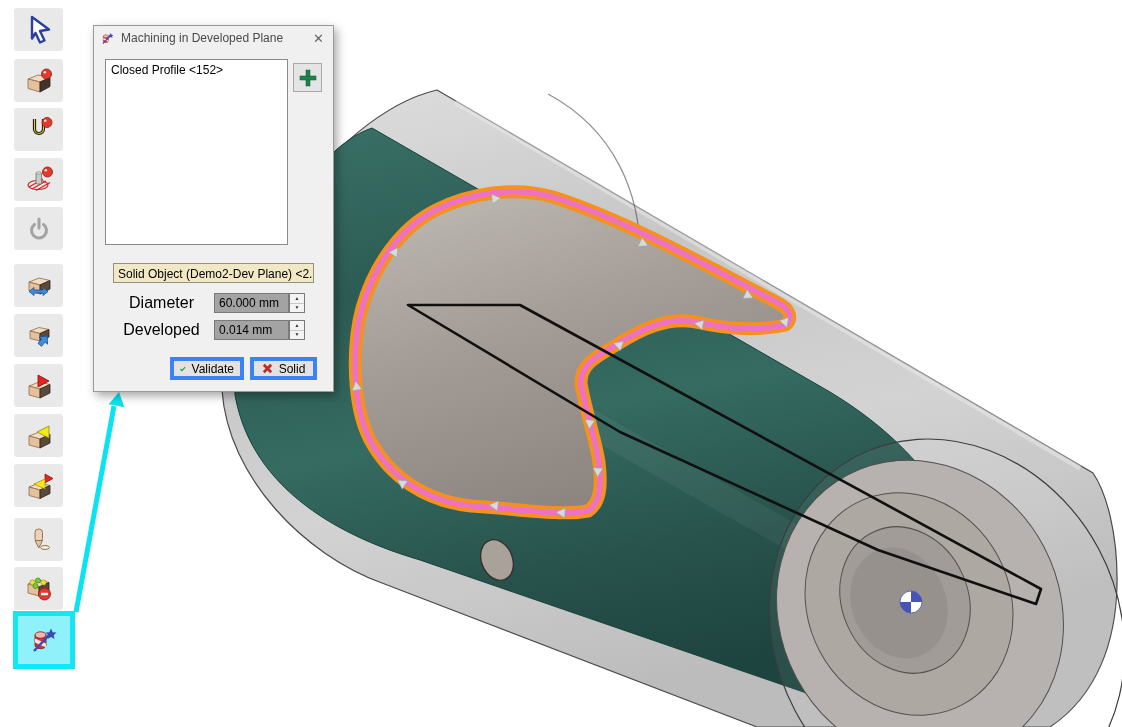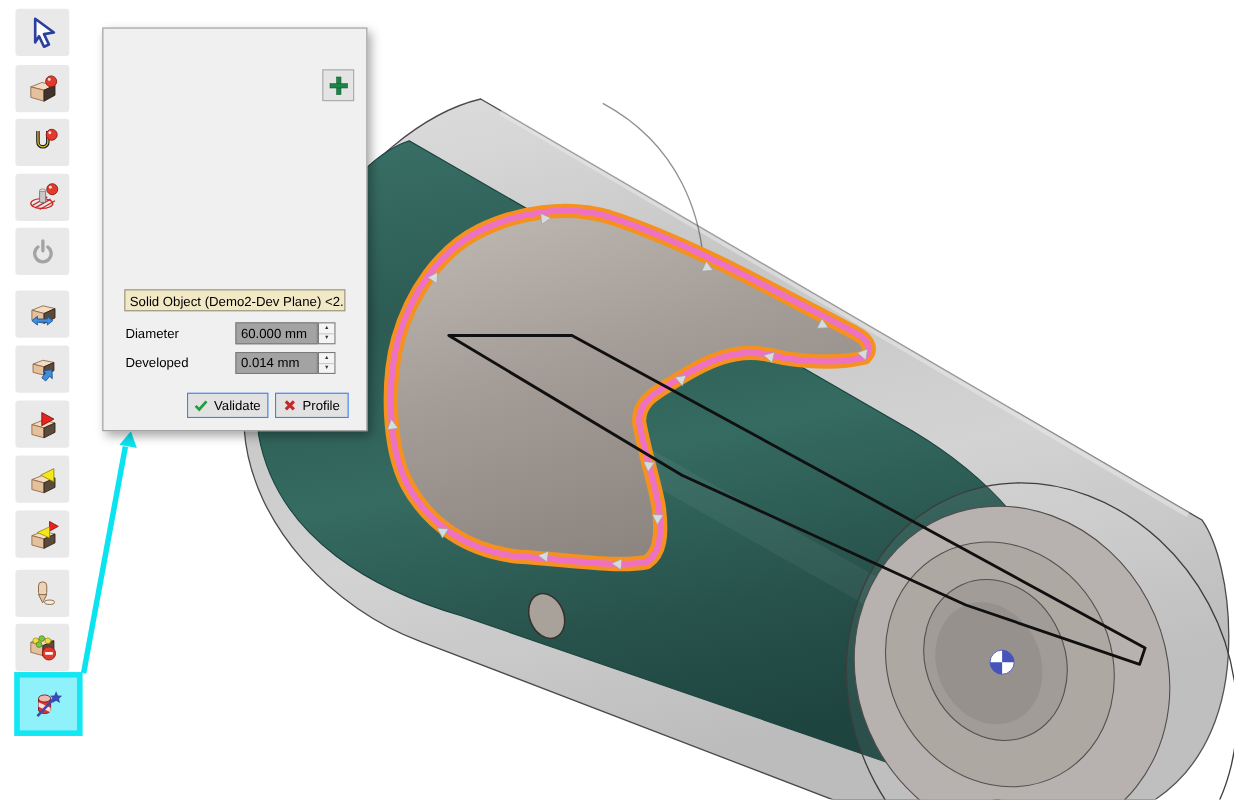--- a/index.html
+++ b/index.html
@@ -17,29 +17,29 @@
   .titlebar{position:absolute;left:0;top:0;right:0;height:24px;display:flex;align-items:center;padding:0 6px;}
   .dlg-title{margin-left:6px;color:#4a4a4a;flex:1;white-space:nowrap;overflow:hidden;}
   .dlg-close{color:#666;font-size:13px;padding:0 3px;cursor:pointer;}
   .listbox{position:absolute;left:11px;top:33px;width:183px;height:186px;background:#fff;border:1px solid #8a8a8a;
            padding:3px 5px;box-sizing:border-box;overflow:hidden;}
   .list-item{font-size:12px;color:#000;white-space:nowrap;}
   .addbtn{position:absolute;left:199px;top:37px;width:29px;height:29px;background:#e4e4e4;border:1px solid #a8a8a8;
           display:flex;align-items:center;justify-content:center;cursor:pointer;padding:0;}
   .solidbtn{position:absolute;left:19px;top:237px;width:201px;height:20px;background:#f1e9c6;border:1px solid #94907b;
             font-size:12px;line-height:20px;padding:0 4px;box-sizing:border-box;white-space:nowrap;overflow:hidden;cursor:pointer;}
-  .fld-label{position:absolute;left:20px;width:95px;text-align:left;font-size:12px;line-height:20px;color:#000;}
+  .fld-label{position:absolute;left:20px;width:95px;text-align:center;font-size:16px;line-height:20px;color:#000;}
   .fld-input{position:absolute;left:120px;width:75px;height:20px;background:#a3a3a3;border:1px solid #7a7a7a;
              box-sizing:border-box;font-size:12px;line-height:18px;padding:0 4px;white-space:nowrap;overflow:hidden;}
   .spinner{position:absolute;left:195px;width:16px;height:20px;border:1px solid #7a7a7a;box-sizing:border-box;
            background:#f4f4f4;display:flex;flex-direction:column;}
   .spinner span{flex:1;display:flex;align-items:center;justify-content:center;font-size:5px;color:#333;cursor:pointer;line-height:1;}
   .spinner span + span{border-top:1px solid #c9c9c9;}
   .btn{position:absolute;display:flex;align-items:center;justify-content:center;gap:6px;background:#e2e2e2;
-       border:1px solid #3b82f6;font-size:12px;color:#000;cursor:pointer;box-sizing:border-box;}
+       border:4px solid #3b82f6;font-size:12px;color:#000;cursor:pointer;box-sizing:border-box;}
 </style>
 </head>
 <body>
 
 <div class="stage">
 
   <svg class="scene" width="1122" height="727" viewBox="0 0 1122 727">
     <defs>
       <linearGradient id="gGlass" x1="0" y1="0" x2="0.3" y2="1">
         <stop offset="0" stop-color="#dedede"></stop>
@@ -236,21 +236,35 @@
     <svg width="32" height="32" viewBox="0 0 32 32">
       <path d="M7 11 v10.5 a5.5 3.2 0 0 0 11 0 V11" fill="#d8352f" stroke="#7e1410" stroke-width=".8"></path>
       <ellipse cx="12.5" cy="11" rx="5.5" ry="3.2" fill="#f0b8b2" stroke="#7e1410" stroke-width=".8"></ellipse>
       <path d="M7 14.5 l11 5 v4 l-11 -5 Z" fill="#fff" opacity=".85"></path>
       <line x1="6" y1="27" x2="22" y2="10" stroke="#3b49b4" stroke-width="2.4"></line>
       <polygon points="23,4.5 24.7,8.2 28.5,8.6 25.7,11.2 26.5,15 23,13 19.5,15 20.3,11.2 17.5,8.6 21.3,8.2" fill="#3b49b4"></polygon>
     </svg>
   </div>
 
   <div class="dialog">
-
+    <div class="titlebar">
+      <svg width="15" height="15" viewBox="0 0 32 32">
+        <path d="M7 11 v10.5 a5.5 3.2 0 0 0 11 0 V11" fill="#d8352f" stroke="#7e1410" stroke-width=".8"></path>
+        <ellipse cx="12.5" cy="11" rx="5.5" ry="3.2" fill="#f0b8b2" stroke="#7e1410" stroke-width=".8"></ellipse>
+        <path d="M7 14.5 l11 5 v4 l-11 -5 Z" fill="#fff" opacity=".85"></path>
+        <line x1="6" y1="27" x2="22" y2="10" stroke="#3b49b4" stroke-width="2.4"></line>
+        <polygon points="23,4.5 24.7,8.2 28.5,8.6 25.7,11.2 26.5,15 23,13 19.5,15 20.3,11.2 17.5,8.6 21.3,8.2" fill="#3b49b4"></polygon>
+      </svg>
+      <span class="dlg-title">Machining in Developed Plane</span>
+      <span class="dlg-close">✕</span>
+    </div>
+
+    <div class="listbox">
+      <div class="list-item">Closed Profile &lt;152&gt;</div>
+    </div>
 
     <button class="addbtn">
       <svg width="20" height="20" viewBox="0 0 20 20">
         <rect x="8" y="2" width="4" height="16" fill="#1d8348" stroke="#0e5c30" stroke-width=".5"></rect>
         <rect x="2" y="8" width="16" height="4" fill="#1d8348" stroke="#0e5c30" stroke-width=".5"></rect>
       </svg>
     </button>
 
     <button class="solidbtn">Solid Object (Demo2-Dev Plane) &lt;2...</button>
 
@@ -271,17 +285,17 @@
     <button class="btn" style="left:76px;top:331px;width:74px;height:23px">
       <svg width="14" height="12" viewBox="0 0 14 12">
         <path d="M1 6 L5 10 L13 1" stroke="#1f9d3f" stroke-width="3" fill="none"></path>
       </svg>
       <span>Validate</span>
     </button>
     <button class="btn" style="left:156px;top:331px;width:67px;height:23px">
       <svg width="11" height="11" viewBox="0 0 12 12">
         <path d="M2 2 L10 10 M10 2 L2 10" stroke="#c0282b" stroke-width="3" fill="none"></path>
       </svg>
-      <span>Profile</span>
+      <span>Solid</span>
     </button>
   </div>
 
 </div>
 
 </body></html>

